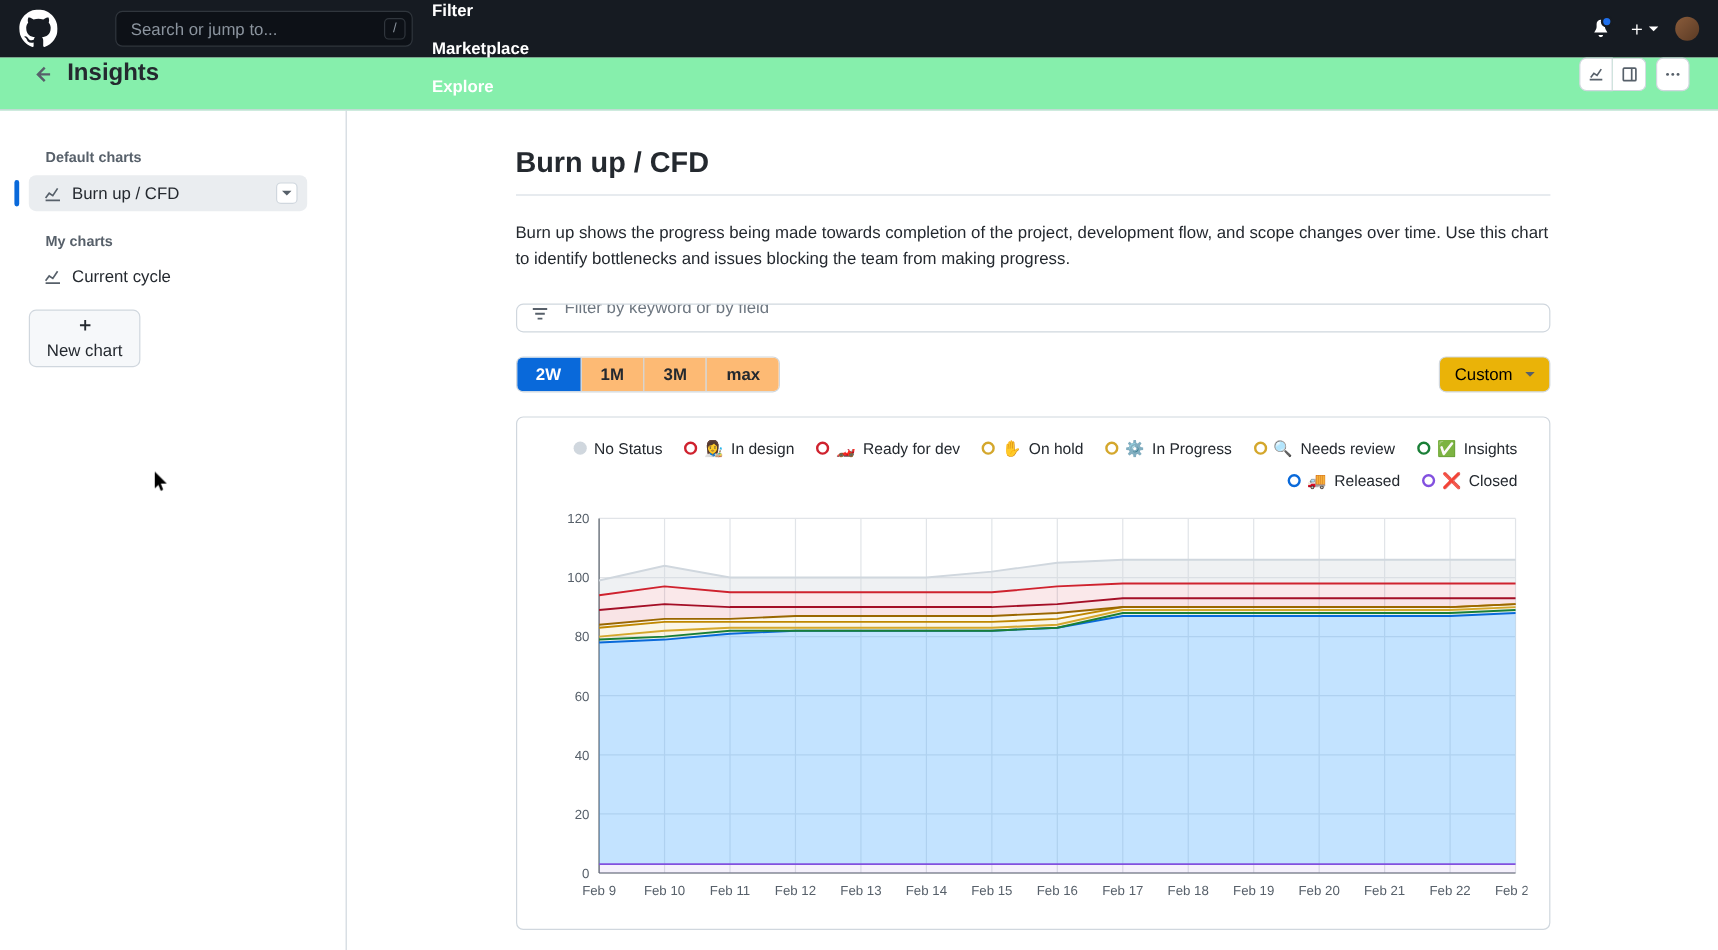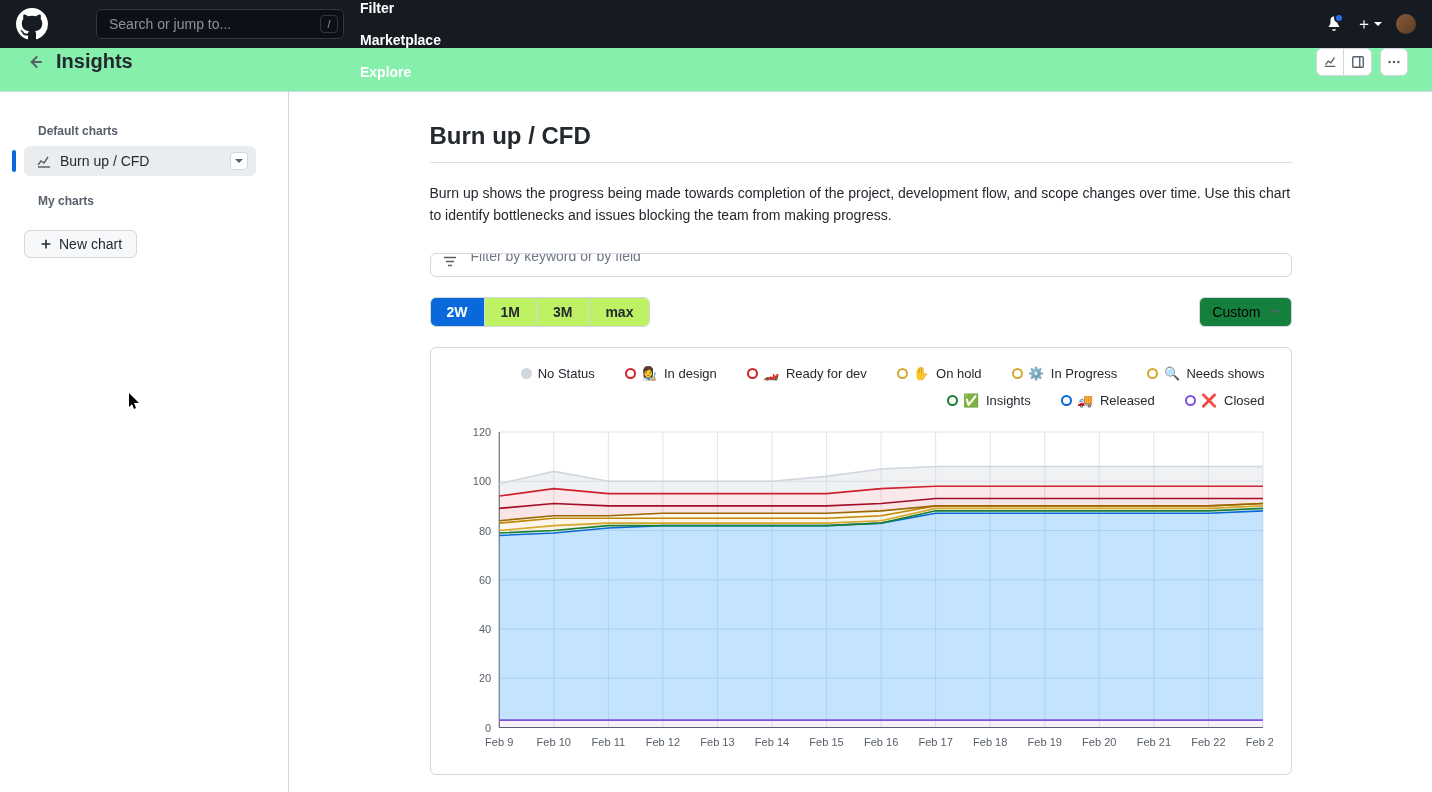--- a/index.html
+++ b/index.html
@@ -46,21 +46,21 @@
   .side-item {
     display: flex; align-items: center; gap: 8px; padding: 6px 8px 6px 12px; border-radius: 6px;
     font-size: 14px; color: #24292f; position: relative; cursor: pointer;
   }
   .side-item.active { background: #eaedf0; }
   .side-item.active::before { content: ""; position: absolute; left: -12px; top: 4px; bottom: 4px; width: 4px; background: #0969da; border-radius: 2px; }
   .side-item .chev { margin-left: auto; width: 18px; height: 18px; border: 1px solid #d0d7de; border-radius: 4px; display: flex; align-items: center; justify-content: center; color: #57606a; background:#fff;}
   .side-icon { color: #57606a; display: flex; }
   .new-chart-btn {
     margin-top: 14px; display: inline-flex; align-items: center; gap: 6px;
-    border: 1px solid #d0d7de; border-radius: 6px; padding: 5px 14px; font-size: 14px; font-weight: 500; background: #f6f8fa; color: #24292f; cursor: pointer;
+    border: 1px solid #d0d7de; border-radius: 6px; padding: 5px 14px; font-size: 14px; font-weight: 500; background: #f6f8fa; color: #24292f; cursor: pointer; flex-direction: column;
   }
   .side-item + .side-item { margin-top: 2px; }
   .side-group2 { margin-top: 18px; }
 
   
   .main { flex: 1; padding: 30px 120px 24px 120px; }
   @media (max-width: 1500px){ .main { padding: 30px 0 24px 0; display:flex; justify-content:center;} .main-inner{width: 862px;} }
   .main-inner { max-width: 862px; }
   .page-title { font-size: 24px; font-weight: 600; margin-bottom: 20px; padding-bottom: 12px; border-bottom: 1px solid #d8dee4; }
   .page-desc { font-size: 14px; color: #24292f; margin-bottom: 22px; line-height: 1.55; }
@@ -68,28 +68,28 @@
   .filter-box { position: relative; margin-bottom: 20px; }
   .filter-box input {
     width: 100%; height: 24px; border: 1px solid #d0d7de; border-radius: 6px; padding: 0 12px 17px 40px;
     font-size: 14px; outline: none; background: #fff;
   }
   .filter-box input::placeholder { color: #6e7781; }
   .filter-icon { position: absolute; left: 12px; top: 50%; transform: translateY(-50%); color: #57606a; }
 
   .range-row { display: flex; justify-content: space-between; align-items: center; margin-bottom: 20px; }
   .seg { display: inline-flex; border: 1px solid #d0d7de; border-radius: 6px; overflow: hidden; }
-  .seg button { border: none; background: #bef264; padding: 6px 16px; font-size: 14px; font-weight: 600; color: #24292f; cursor: pointer; }
+  .seg button { border: none; background: #fdba74; padding: 6px 16px; font-size: 14px; font-weight: 600; color: #24292f; cursor: pointer; }
   .seg button.active { background: #0969da; color: #fff; }
   .seg button + button { border-left: 1px solid #d0d7de; }
-  .custom-btn { border: 1px solid #d0d7de; border-radius: 6px; background: #15803d; padding: 6px 12px; font-size: 14px; font-weight: 500; display: inline-flex; align-items: center; gap: 10px; cursor: pointer; }
+  .custom-btn { border: 1px solid #d0d7de; border-radius: 6px; background: #eab308; padding: 6px 12px; font-size: 14px; font-weight: 500; display: inline-flex; align-items: center; gap: 10px; cursor: pointer; }
 
   .chart-card { border: 1px solid #d0d7de; border-radius: 6px; padding: 18px; }
 
-  .legend { display: flex; flex-wrap: wrap; justify-content: flex-end; gap: 12px 30px; font-size: 13px; margin-bottom: 14px; padding: 0 8px; }
+  .legend { display: flex; flex-wrap: wrap; justify-content: flex-end; gap: 12px 18px; font-size: 13px; margin-bottom: 14px; padding: 0 8px; }
   .legend-item { display: inline-flex; align-items: center; gap: 6px; white-space: nowrap; }
   .lg-dot { width: 11px; height: 11px; border-radius: 50%; display: inline-block; border: 2px solid; }
   .lg-dot.fill { border: none; }
 
   .chart-svg { width: 100%; }
   .axis-label { fill: #57606a; font-size: 11px; }
   .grid-line { stroke: #e1e4e8; stroke-width: 1; }
 
   .cursor-arrow {
     position: fixed; left: 129px; top: 393px; width: 12px; height: 18px; pointer-events: none;
@@ -171,20 +171,28 @@
       <span>Burn up / CFD</span>
       <span class="chev">
           <svg width="8" height="8" viewBox="0 0 8 8" fill="#57606a">
             <path d="M0 2l4 4 4-4z"></path>
           </svg>
         </span>
     </div>
 
     <div class="side-group2">
       <div class="side-heading">My charts</div>
+      <div class="side-item">
+        <span class="side-icon">
+            <svg width="16" height="16" viewBox="0 0 16 16" fill="none" stroke="#57606a" stroke-width="1.4">
+              <path d="M2 12l3-4 3 2 4-6M2 14h12"></path>
+            </svg>
+          </span>
+        <span>Current cycle</span>
+      </div>
       <button class="new-chart-btn">
         <svg width="14" height="14" viewBox="0 0 16 16" fill="none" stroke="#24292f" stroke-width="1.8">
             <path d="M8 3v10M3 8h10"></path>
           </svg>
         <span>New chart</span>
       </button>
     </div>
   </aside>
 
   <main class="main">
@@ -238,21 +246,21 @@
               <span>On hold</span>
             </span>
             <span class="legend-item">
               <span class="lg-dot" style="border-color: rgb(212, 167, 44); background: rgb(255, 255, 255);"></span>
               <span>⚙️</span>
               <span>In Progress</span>
             </span>
             <span class="legend-item">
               <span class="lg-dot" style="border-color: rgb(212, 167, 44); background: rgb(255, 255, 255);"></span>
               <span>🔍</span>
-              <span>Needs shows</span>
+              <span>Needs review</span>
             </span>
             <span class="legend-item">
               <span class="lg-dot" style="border-color: rgb(26, 127, 55); background: rgb(255, 255, 255);"></span>
               <span>✅</span>
               <span>Insights</span>
             </span>
             <span class="legend-item">
               <span class="lg-dot" style="border-color: rgb(9, 105, 218); background: rgb(255, 255, 255);"></span>
               <span>🚚</span>
               <span>Released</span>

